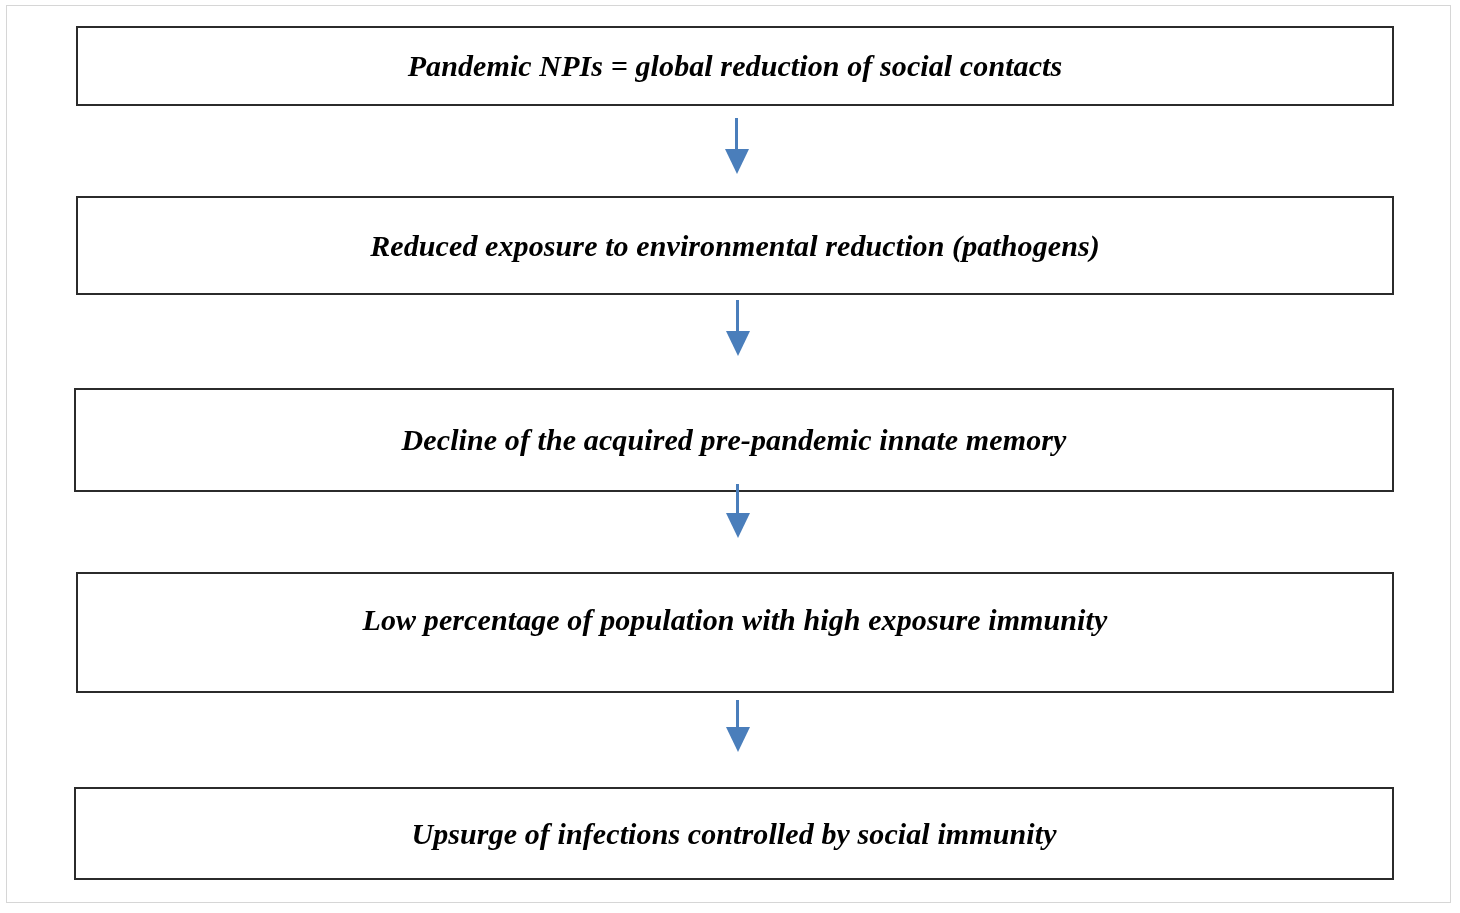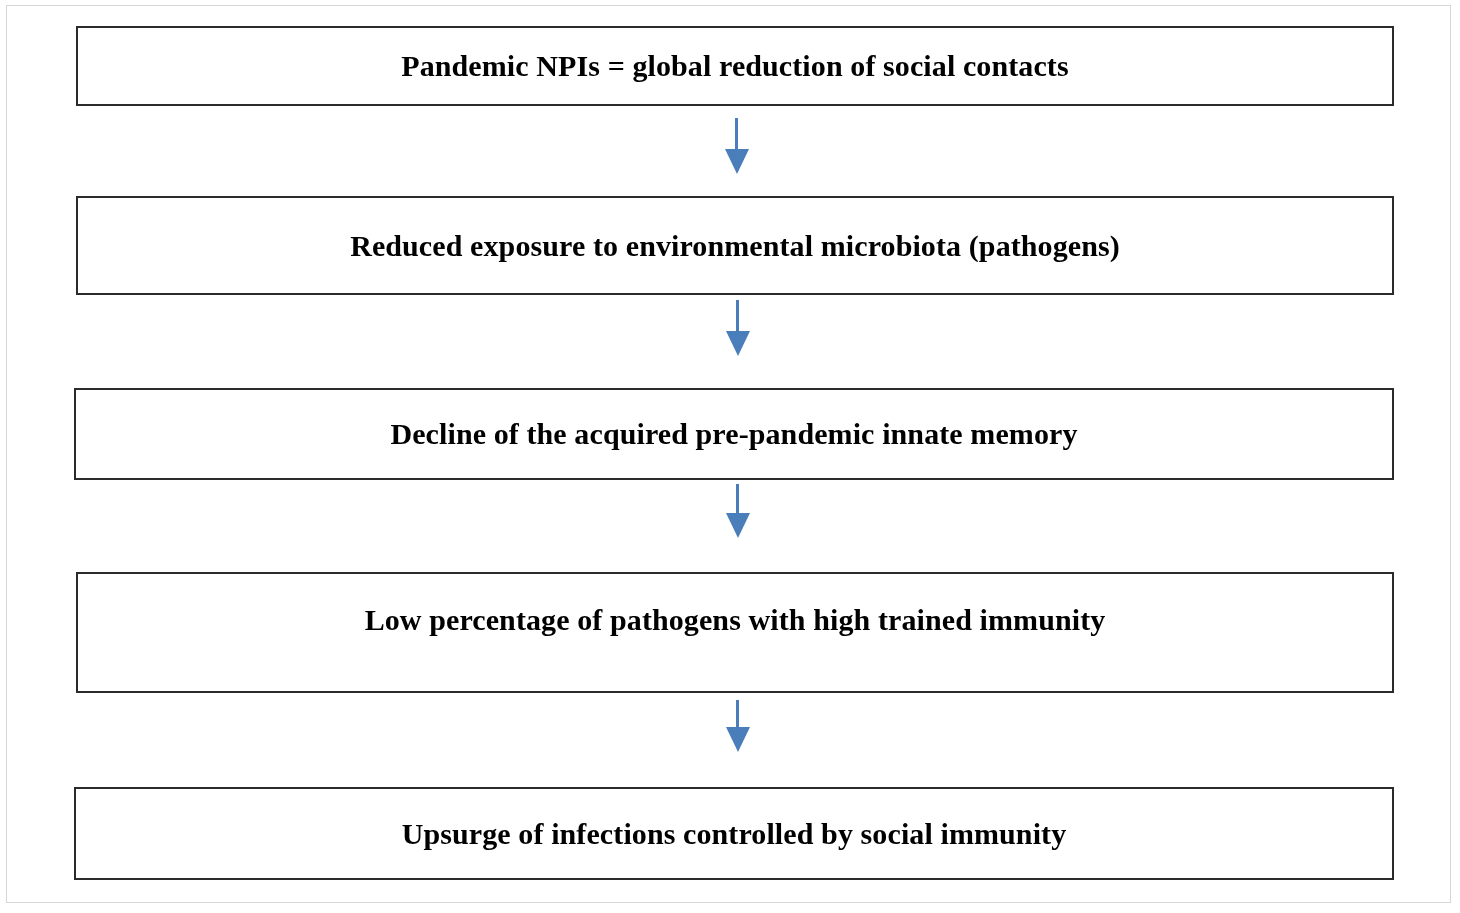--- a/index.html
+++ b/index.html
@@ -46,26 +46,27 @@
   }
 
   .box-line {
     color: #000000;
     font-weight: bold;
     font-size: 30px;
     line-height: 1.0;
     white-space: nowrap;
     text-align: center;
     letter-spacing: 0.1px;
+    font-style: italic;
   }
 
   
   #box-1 { left: 76px;  top: 26px;  width: 1318px; height: 80px; }
   #box-2 { left: 76px;  top: 196px; width: 1318px; height: 99px; }
-  #box-3 { left: 74px;  top: 388px; width: 1320px; height: 92px; }
+  #box-3 { left: 74px;  top: 388px; width: 1320px; height: 104px; }
   #box-4 { left: 76px;  top: 572px; width: 1318px; height: 121px; }
   #box-5 { left: 74px;  top: 787px; width: 1320px; height: 93px; }
 
   #box-4 .box-line:first-child { margin-bottom: 26px; }
 
   
   .flow-arrow {
     position: absolute;
     width: 26px;
   }
@@ -112,39 +113,39 @@
   <div class="flow-box" id="box-1">
     <div class="box-line">Pandemic NPIs  =  global reduction of social contacts</div>
   </div>
 
   <div class="flow-arrow" id="arrow-1">
     <div class="arrow-shaft"></div>
     <div class="arrow-head"></div>
   </div>
 
   <div class="flow-box" id="box-2">
-    <div class="box-line">Reduced exposure to environmental microbiota (pathogens)</div>
+    <div class="box-line">Reduced exposure to environmental reduction (pathogens)</div>
   </div>
 
   <div class="flow-arrow" id="arrow-2">
     <div class="arrow-shaft"></div>
     <div class="arrow-head"></div>
   </div>
 
   <div class="flow-box" id="box-3">
     <div class="box-line">Decline of the acquired pre-pandemic innate memory</div>
   </div>
 
   <div class="flow-arrow" id="arrow-3">
     <div class="arrow-shaft"></div>
     <div class="arrow-head"></div>
   </div>
 
   <div class="flow-box" id="box-4">
-    <div class="box-line">Low percentage of pathogens with high trained immunity</div>
+    <div class="box-line">Low percentage of population with high exposure immunity</div>
   </div>
 
   <div class="flow-arrow" id="arrow-4">
     <div class="arrow-shaft"></div>
     <div class="arrow-head"></div>
   </div>
 
   <div class="flow-box" id="box-5">
     <div class="box-line">Upsurge of infections controlled by social immunity</div>
   </div>

